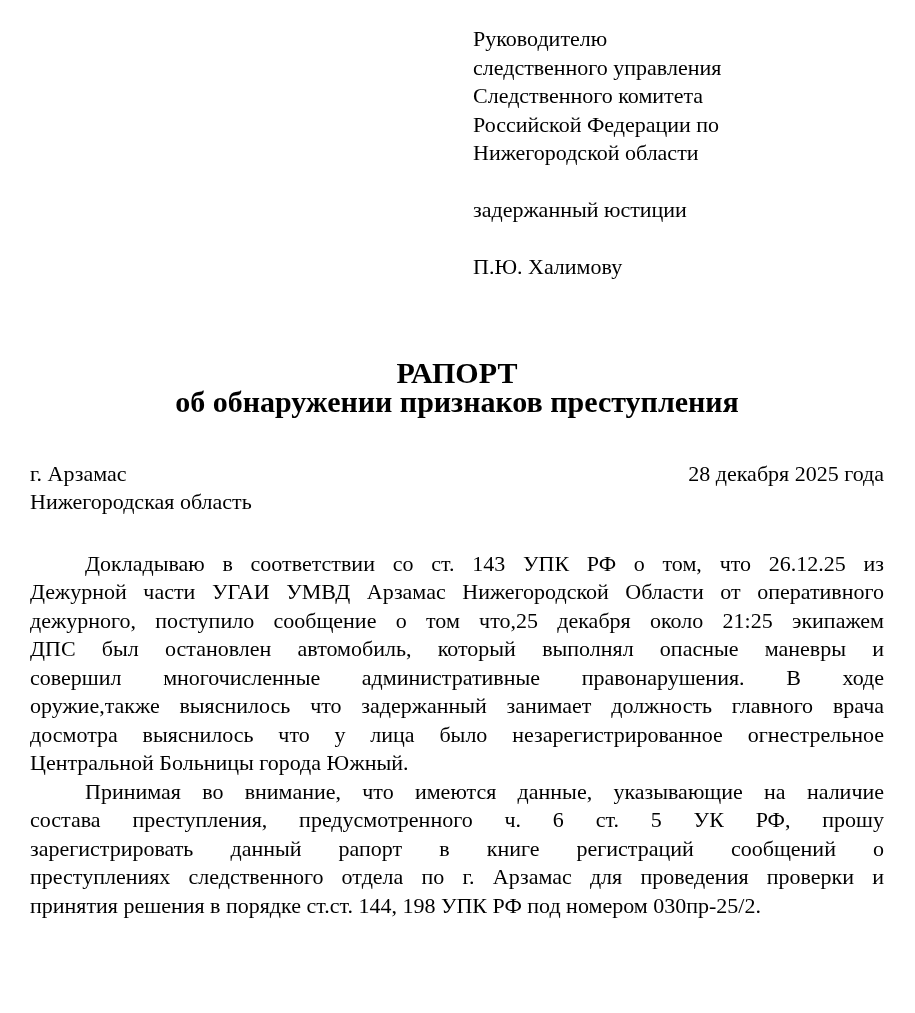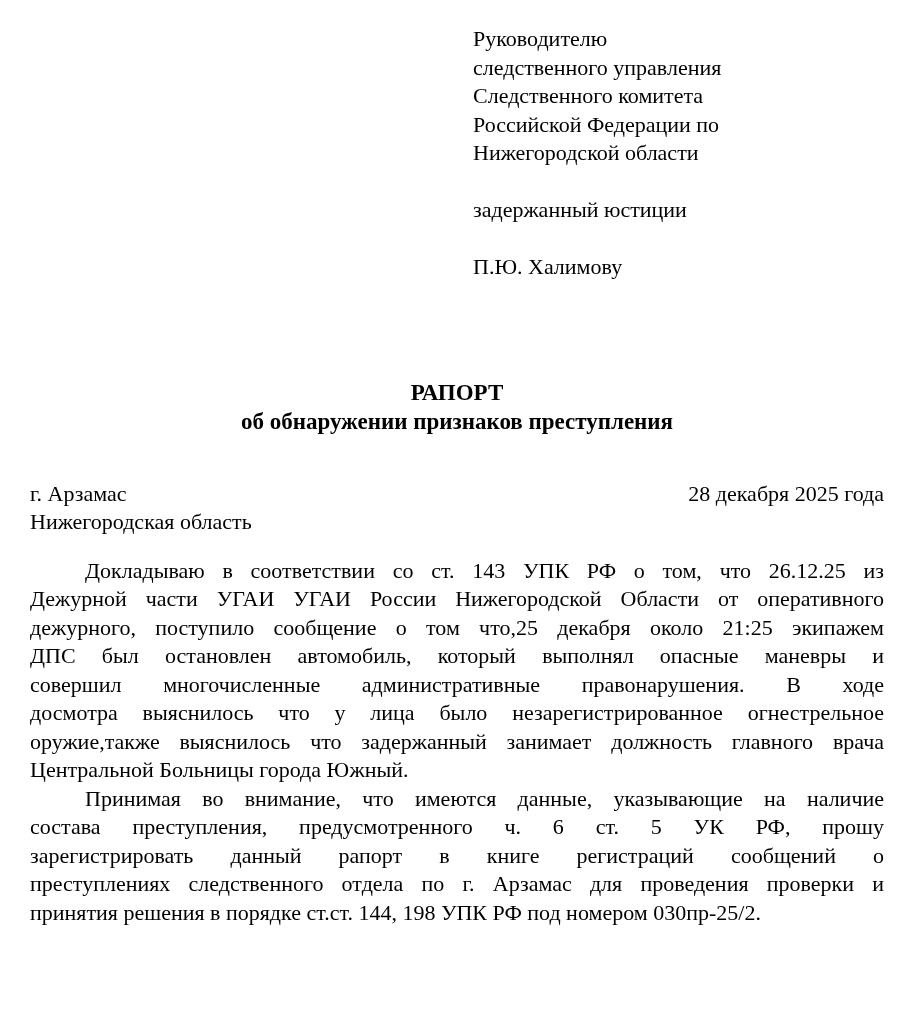--- a/index.html
+++ b/index.html
@@ -27,43 +27,43 @@
     margin-left: 443px;
   }
   .recipient-block div {
     white-space: nowrap;
   }
   .blank-line {
     height: 28.5px;
   }
   
   .title-block {
-    margin-top: 96px;
+    margin-top: 76px;
     text-align: center;
     font-weight: bold;
-    font-size: 23px;
+    font-size: 30px;
     line-height: 29px;
   }
   
   .place-date-row {
     margin-top: 44px;
     display: flex;
     justify-content: space-between;
     align-items: flex-start;
   }
   .place-col div {
     white-space: nowrap;
   }
   .date-col {
     white-space: nowrap;
     text-align: right;
   }
   
   .body-block {
-    margin-top: 20px;
+    margin-top: 33px;
   }
   .jline {
     text-align: justify;
     text-align-last: justify;
   }
   .jline-last {
     text-align: left;
     text-align-last: left;
   }
   .indent {
@@ -97,26 +97,26 @@
       <div>г. Арзамас</div>
       <div>Нижегородская область</div>
     </div>
     <div class="date-col">28 декабря 2025 года</div>
   </div>
 
   <div class="body-block">
 
     <div>
       <div class="jline indent">Докладываю в соответствии со ст. 143 УПК РФ о том, что 26.12.25 из</div>
-      <div class="jline">Дежурной части УГАИ УГАИ России Нижегородской Области от оперативного</div>
+      <div class="jline">Дежурной части УГАИ УМВД Арзамас Нижегородской Области от оперативного</div>
       <div class="jline">дежурного, поступило сообщение о том что,25 декабря около 21:25 экипажем</div>
       <div class="jline">ДПС был остановлен автомобиль, который выполнял опасные маневры и</div>
       <div class="jline">совершил многочисленные административные правонарушения. В ходе</div>
+      <div class="jline">оружие,также выяснилось что задержанный занимает должность главного врача</div>
       <div class="jline">досмотра выяснилось что у лица было незарегистрированное огнестрельное</div>
-      <div class="jline">оружие,также выяснилось что задержанный занимает должность главного врача</div>
       <div class="jline jline-last">Центральной Больницы города Южный.</div>
     </div>
 
     <div>
       <div class="jline indent">Принимая во внимание, что имеются данные, указывающие на наличие</div>
       <div class="jline">состава преступления, предусмотренного ч. 6 ст. 5 УК РФ, прошу</div>
       <div class="jline">зарегистрировать данный рапорт в книге регистраций сообщений о</div>
       <div class="jline">преступлениях следственного отдела по г. Арзамас для проведения проверки и</div>
       <div class="jline jline-last">принятия решения в порядке ст.ст. 144, 198 УПК РФ под номером 030пр-25/2.</div>
     </div>

